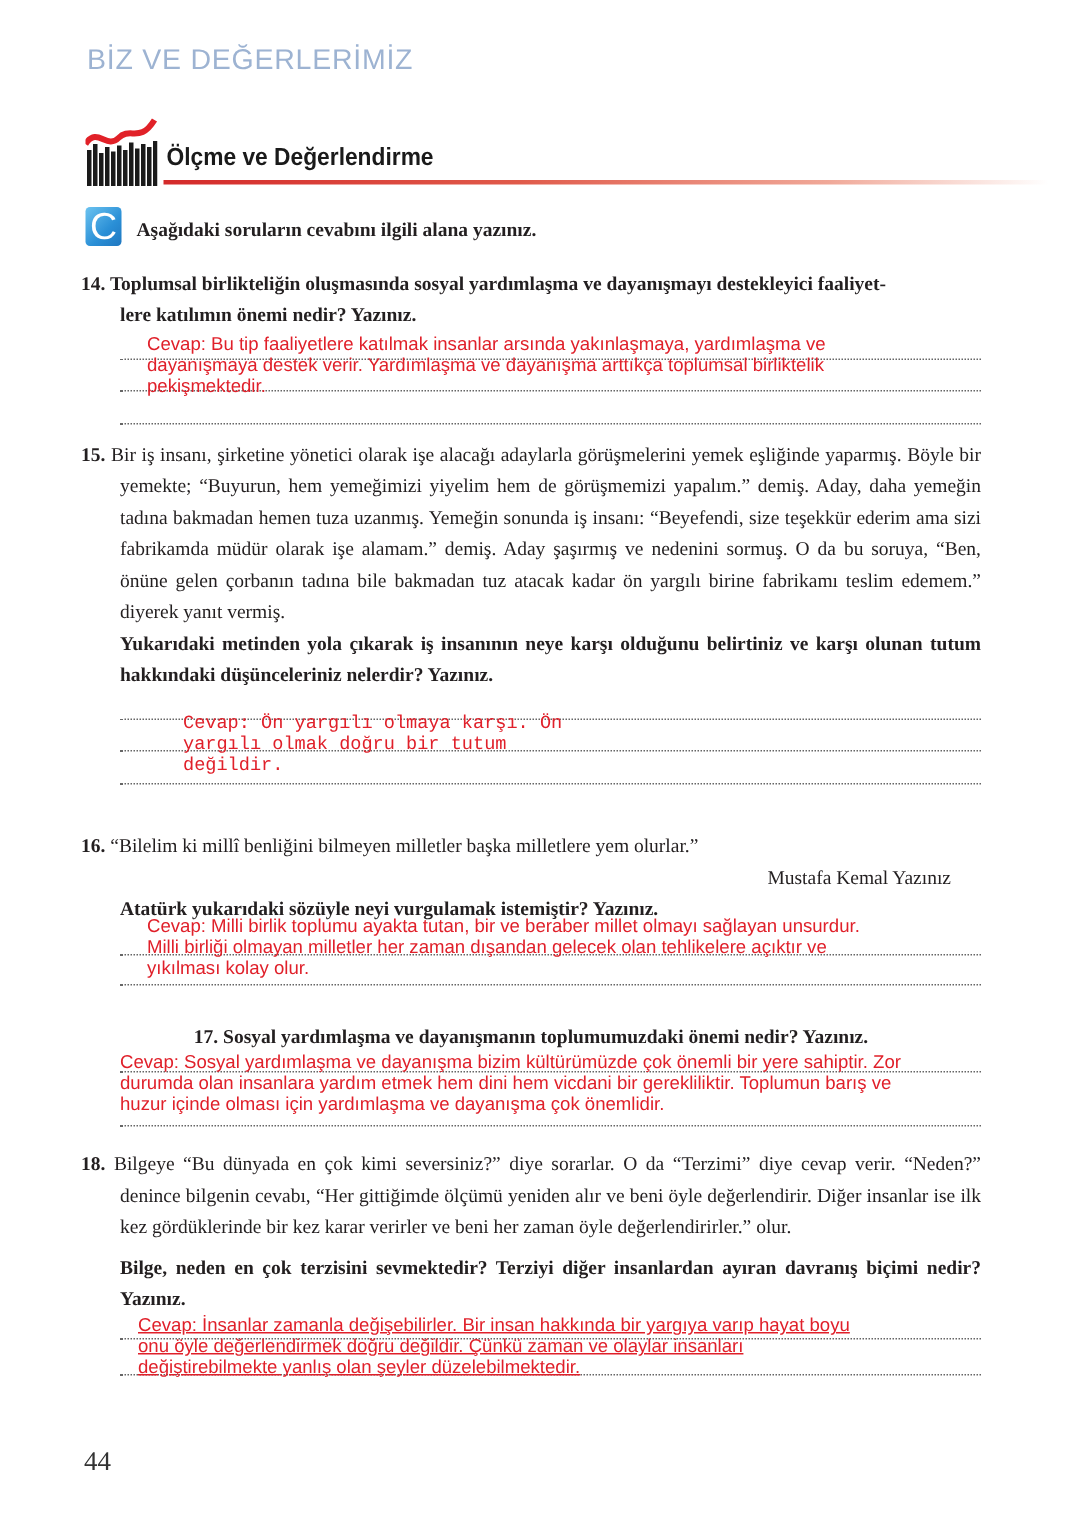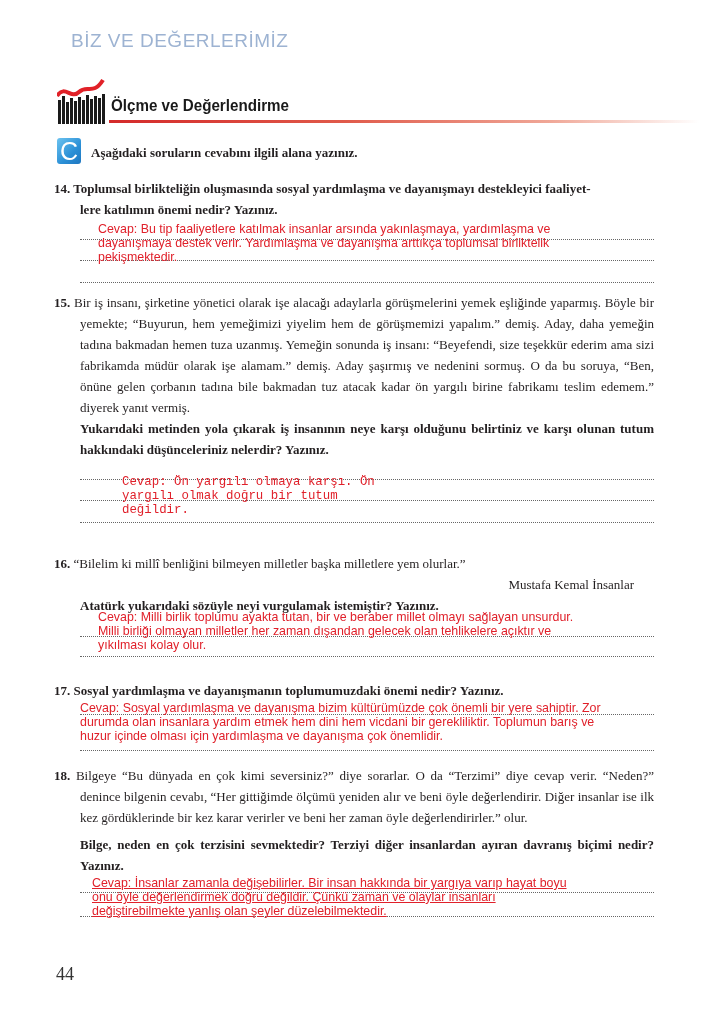--- a/index.html
+++ b/index.html
@@ -1,20 +1,20 @@
 <!DOCTYPE html>
 <html><head>
   <meta charset="utf-8">
   <style>
     * { margin: 0; padding: 0; box-sizing: border-box; }
     html, body { width: 726px; height: 1024px; background: #ffffff; overflow: hidden; }
     body { position: relative; font-family: "Liberation Serif", serif; color: #231f20; }
 
     .book-title {
-      position: absolute; left: 71px; top: 30px;
+      position: absolute; left: 58px; top: 30px;
       font-family: "Liberation Sans", sans-serif;
       font-size: 19px; letter-spacing: 0.5px;
       color: #9db3d2; font-weight: normal;
     }
 
     .section-header { position: absolute; left: 57px; top: 78px; width: 620px; height: 46px; }
     .logo { position: absolute; left: 0; top: 0; width: 48px; height: 46px; }
     .section-title {
       position: absolute; left: 54px; top: 18px;
       font-family: "Liberation Sans", sans-serif; font-weight: bold;
@@ -126,35 +126,35 @@
       <div>değildir.</div>
     </div>
   </div>
 </div>
 
 <div class="q" style="top:553px;">
   <div style="white-space:nowrap;">
     <span class="num">16.</span>
     <span>“Bilelim ki millî benliğini bilmeyen milletler başka milletlere yem olurlar.”</span>
   </div>
-  <div class="attribution">Mustafa Kemal İnsanlar</div>
+  <div class="attribution">Mustafa Kemal Yazınız</div>
   <div class="bold indent">Atatürk yukarıdaki sözüyle neyi vurgulamak istemiştir? Yazınız.</div>
   <div class="answer-block" style="height:46px;">
     <div class="dotline" style="top:20px;"></div>
     <div class="dotline" style="top:40px;"></div>
     <div class="answer" style="left:18px; top:-6px;">
       <div>Cevap: Milli birlik toplumu ayakta tutan, bir ve beraber millet olmayı sağlayan unsurdur.</div>
       <div>Milli birliği olmayan milletler her zaman dışandan gelecek olan tehlikelere açıktır ve</div>
       <div>yıkılması kolay olur.</div>
     </div>
   </div>
 </div>
 
 <div class="q" style="top:680px;">
-  <div class="bold" style="white-space:nowrap;">
+  <div class="bold" style="white-space:nowrap;text-align:center;">
     <span class="num">17.</span>
     <span>Sosyal yardımlaşma ve dayanışmanın toplumumuzdaki önemi nedir? Yazınız.</span>
   </div>
   <div class="answer-block" style="height:52px;">
     <div class="dotline" style="top:13px;"></div>
     <div class="dotline" style="top:49px;"></div>
     <div class="answer" style="left:0; top:0; width:610px;">
       <div>Cevap: Sosyal yardımlaşma ve dayanışma bizim kültürümüzde çok önemli bir yere sahiptir. Zor</div>
       <div>durumda olan insanlara yardım etmek hem dini hem vicdani bir gerekliliktir. Toplumun barış ve</div>
       <div>huzur içinde olması için yardımlaşma ve dayanışma çok önemlidir.</div>

